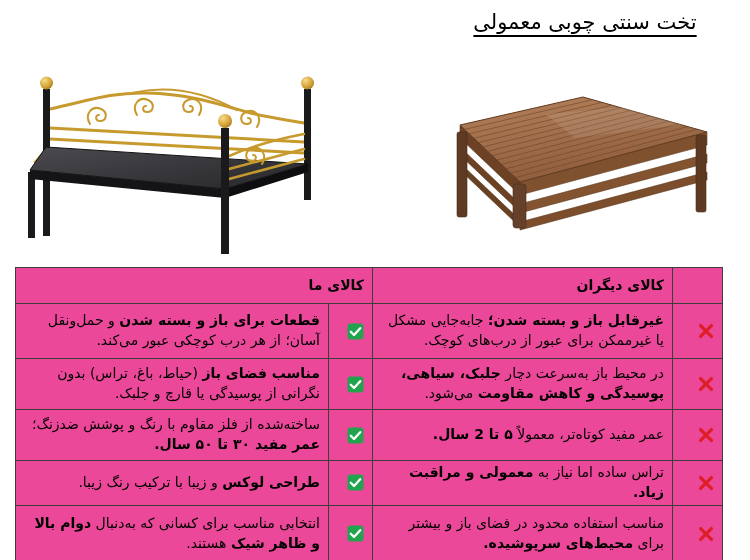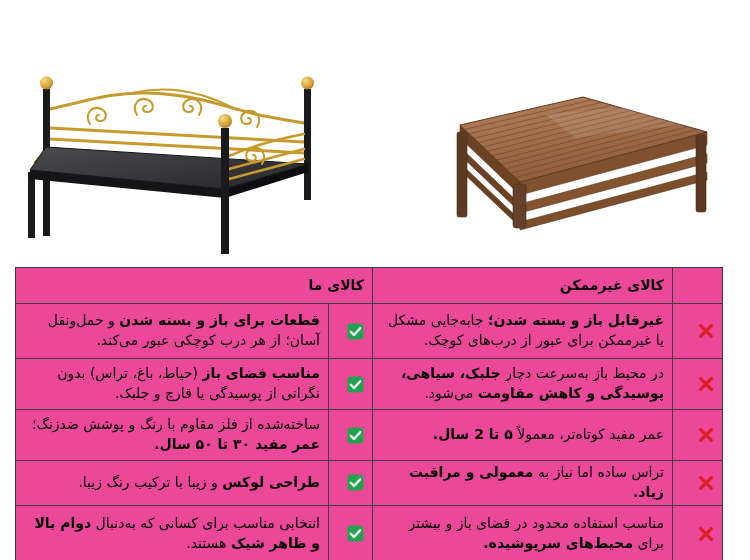--- a/index.html
+++ b/index.html
@@ -21,20 +21,21 @@
   td.hdr{font-weight:bold;font-size:14px;text-align:center;}
   td.icell{text-align:center;padding:0;}
   .b{font-weight:bold;}
   .icn{display:inline-block;vertical-align:middle;}
 </style>
 </head>
 <body>
 
 <div class="page">
 
+  <div class="title title-wood">تخت سنتی چوبی معمولی</div>
 
 
   <svg class="bed bed-metal" width="315" height="212" viewBox="0 0 315 212">
     <defs>
       <linearGradient id="plat" x1="0" y1="0" x2="1" y2="1">
         <stop offset="0" stop-color="#4a4a4f"></stop>
           <stop offset="1" stop-color="#27272a"></stop>
       </linearGradient>
       <radialGradient id="gold" cx="0.35" cy="0.3" r="0.9">
         <stop offset="0" stop-color="#f6dc8a"></stop>
@@ -129,21 +130,21 @@
   <table class="cmp">
     <colgroup>
         <col style="width:50px">
         <col style="width:300px">
         <col style="width:44px">
         <col style="width:313px">
       </colgroup>
     <tbody>
         <tr style="height:36px">
       <td class="hdr"></td>
-      <td class="hdr">کالای غیرممکن</td>
+      <td class="hdr">کالای دیگران</td>
       <td class="hdr" colspan="2">کالای ما</td>
     </tr>
 
     <tr style="height:55px">
       <td class="icell">
         <svg class="icn" width="16" height="16" viewBox="0 0 16 16">
           <path d="M2.6 2.6 L13.4 13.4 M13.4 2.6 L2.6 13.4" stroke-width="3.3" stroke-linecap="round" fill="none" stroke="#DE1E26"></path>
         </svg>
       </td>
       <td>

